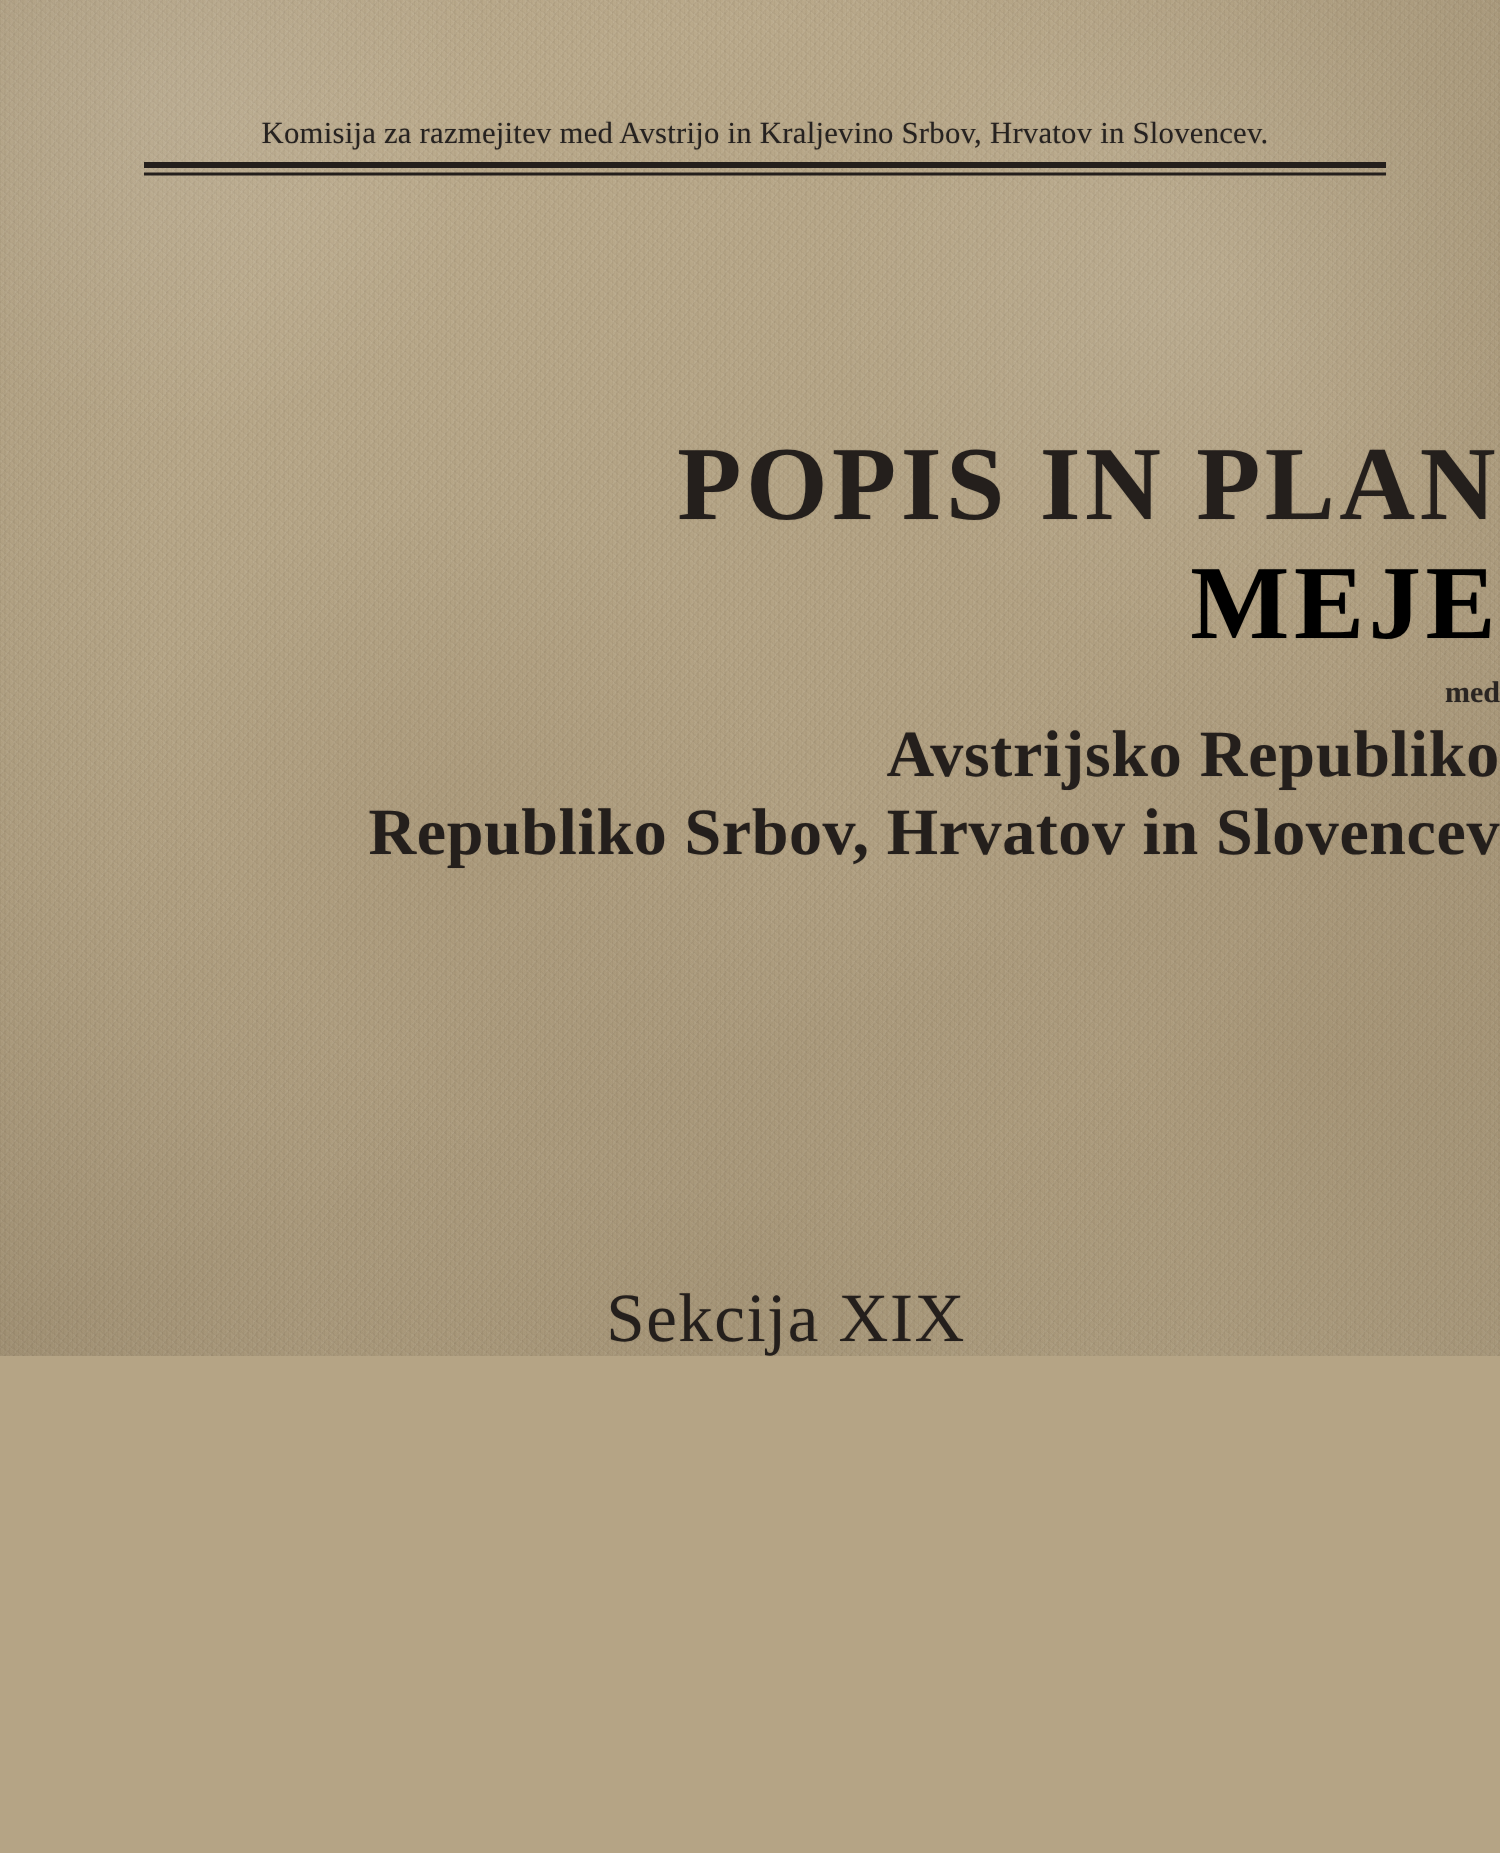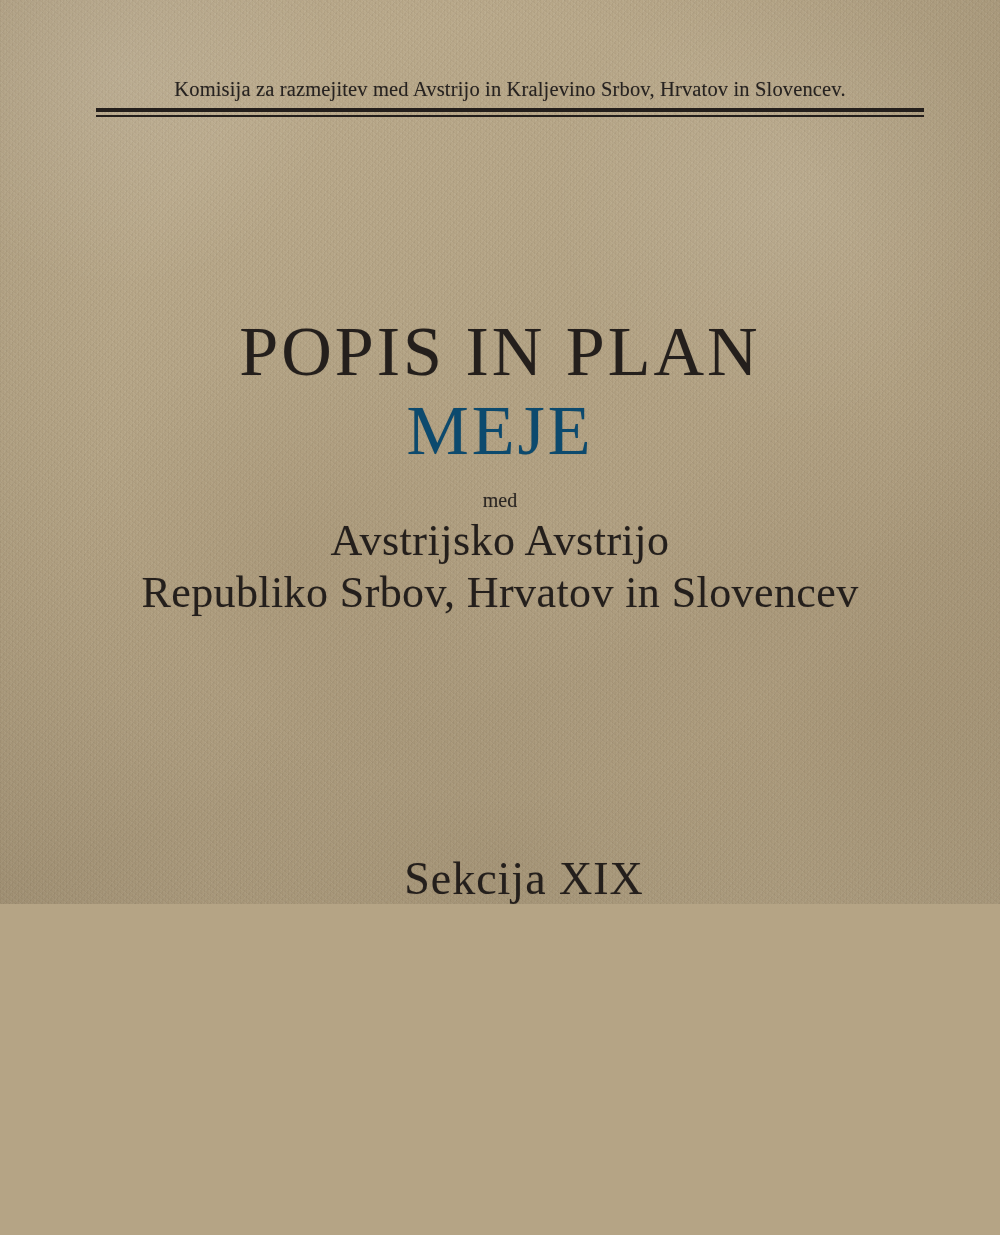--- a/index.html
+++ b/index.html
@@ -72,40 +72,40 @@
   .rule-thin {
     margin-top: 3px;
     height: 2px;
     background: #241f1c;
   }
 
   
   .title-block {
     position: absolute;
     left: 0;
-    top: 316px;
+    top: 288px;
     width: 1000px;
-    text-align: center;
+    text-align: right;
+    font-weight: bold;
   }
   .title-line1 {
     font-size: 70px;
     letter-spacing: 3px;
     line-height: 1.02;
     color: #241f1c;
   }
   .title-line2 {
     font-size: 70px;
     letter-spacing: 3px;
     line-height: 1.25;
-    color: #0c4a6e;
+    color: #000000;
   }
   .connector {
     font-size: 20px;
     line-height: 1.5;
-    margin-top: 10px;
     color: #2a2522;
   }
   .sub-major {
     font-size: 44px;
     letter-spacing: 0.5px;
     line-height: 1.18;
     color: #241f1c;
   }
   .sub-major.wide {
     font-size: 44px;
@@ -143,21 +143,21 @@
   <div class="header-block">
     <div class="header-text ink">Komisija za razmejitev med Avstrijo in Kraljevino Srbov, Hrvatov in Slovencev.</div>
     <div class="rule-thick"></div>
     <div class="rule-thin"></div>
   </div>
 
   <div class="title-block">
     <div class="title-line1 ink">POPIS IN PLAN</div>
     <div class="title-line2 ink">MEJE</div>
     <div class="connector ink">med</div>
-    <div class="sub-major ink">Avstrijsko Avstrijo</div>
+    <div class="sub-major ink">Avstrijsko Republiko</div>
     <div class="sub-major wide ink">Republiko Srbov, Hrvatov in Slovencev</div>
   </div>
 
   <div class="section-block">
     <div class="section-text ink">Sekcija XIX</div>
   </div>
 
 </div>
 
 </body></html>

